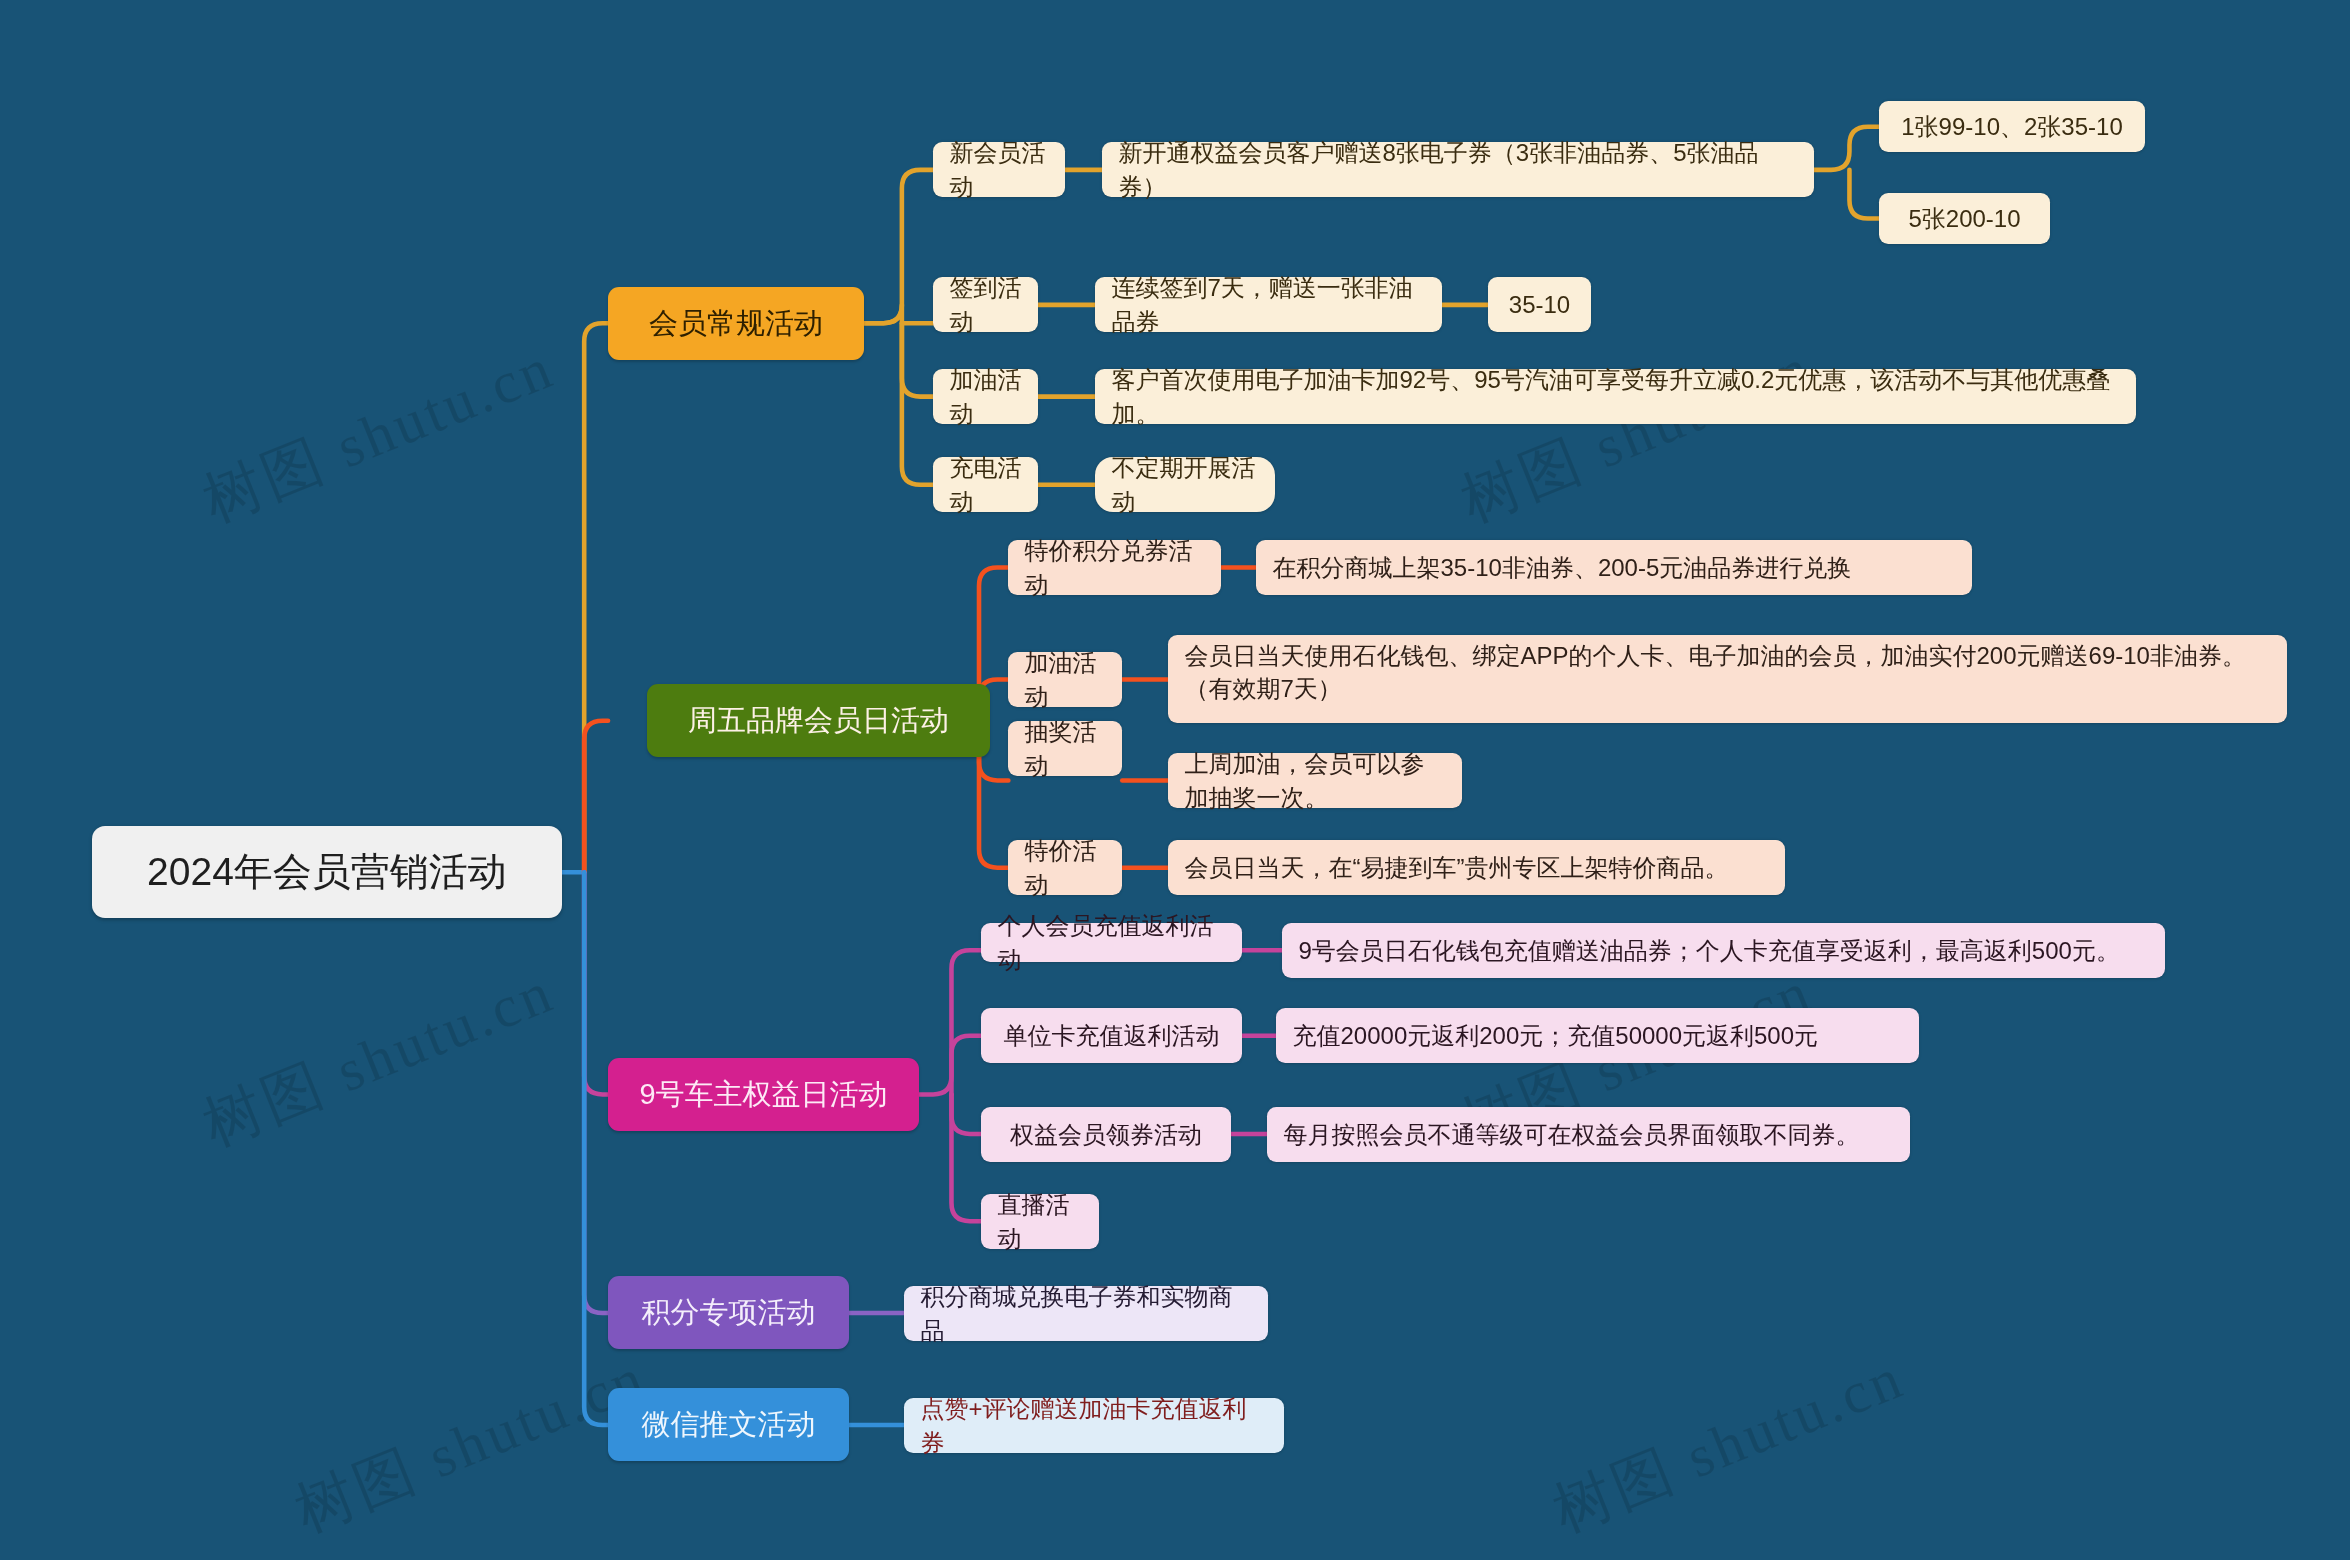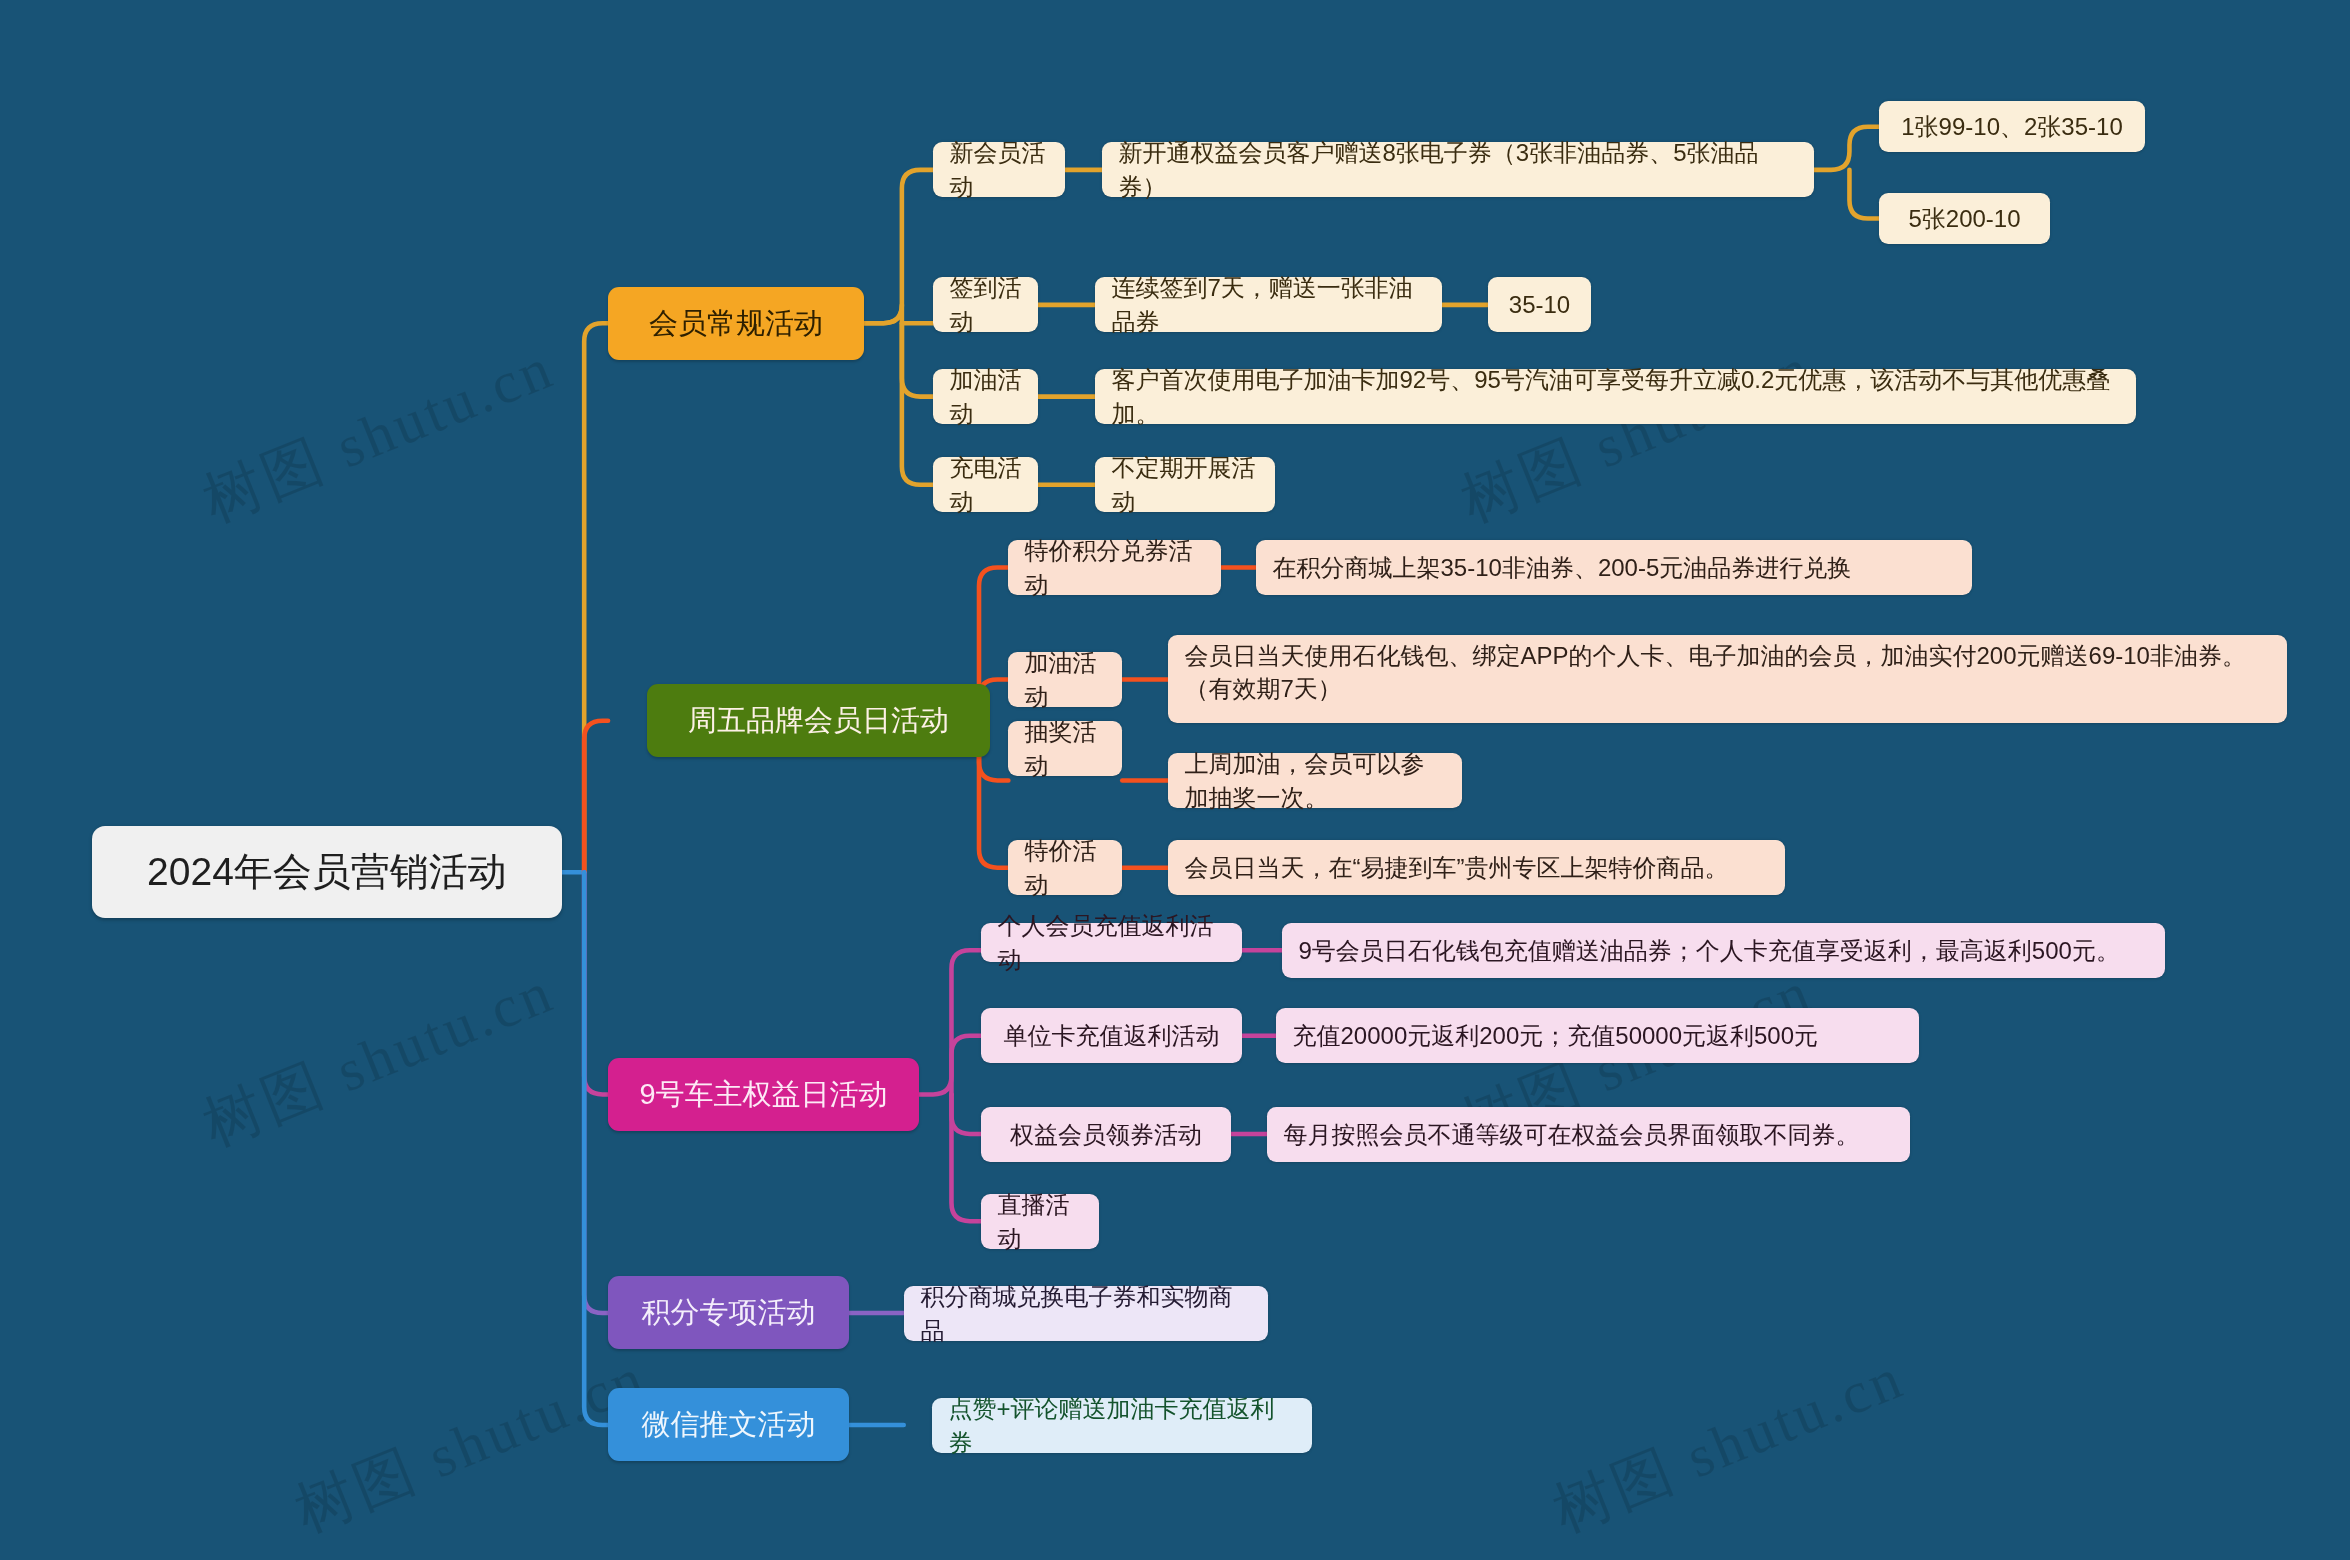--- a/index.html
+++ b/index.html
@@ -84,21 +84,21 @@
   .n-card {
     font-size: 24px;
     padding: 10px 16.5px;
     border-radius: 9.2px;
     box-shadow: 0 0.9px 2.8px rgba(0,0,0,0.18);
   }
   .c-cream  { background:#FBEFD9; color:#3a2c10; }
   .c-peach  { background:#FBE0D1; color:#2f2018; }
   .c-pink   { background:#F7DDEE; color:#2b1622; }
   .c-lilac  { background:#EDE6F7; color:#241b33; }
-  .c-ice    { background:#DFEDF8; color:#14532d;margin-left:28px; }
+  .c-ice    { background:#DFEDF8; color:#7f1d1d; }
 </style>
 </head>
 <body style="background: rgb(24, 83, 118);">
 
 <div id="canvas">
 
   <div class="wm" style="left:193px; top:1019px;">树图 shutu.cn</div>
   <div class="wm" style="left:193px; top:395px;">树图 shutu.cn</div>
   <div class="wm" style="left:1451px; top:395px;">树图 shutu.cn</div>
   <div class="wm" style="left:1451px; top:1019px;">树图 shutu.cn</div>
@@ -177,21 +177,21 @@
   <div class="node n-card c-cream" style="left:1095px; top:277px; width:347px; height:55px;">连续签到7天，赠送一张非油品券</div>
 
   <div class="node n-card c-cream" style="left:1488px; top:277px; width:103px; height:55px; justify-content:center;">35-10</div>
 
   <div class="node n-card c-cream" style="left:933px; top:369px; width:105px; height:55px; justify-content:center;">加油活动</div>
 
   <div class="node n-card c-cream" style="left:1095px; top:369px; width:1041px; height:55px;">客户首次使用电子加油卡加92号、95号汽油可享受每升立减0.2元优惠，该活动不与其他优惠叠加。</div>
 
   <div class="node n-card c-cream" style="left:933px; top:457px; width:105px; height:55px; justify-content:center;">充电活动</div>
 
-  <div class="node n-card c-cream" style="left:1095px; top:457px; width:180px; height:55px; justify-content:center;">不定期开展活动</div>
+  <div class="node n-card c-cream" style="left:1095px; top:457px; width:180px; height:55px; justify-content:center;border-radius:18px;">不定期开展活动</div>
 
   <div class="node n-b1 b-orange" style="left:608px; top:684px; width:343px; height:73px;">周五品牌会员日活动</div>
 
   <div class="node n-card c-peach" style="left:1008px; top:540px; width:213px; height:55px; justify-content:center;">特价积分兑券活动</div>
 
   <div class="node n-card c-peach" style="left:1256px; top:540px; width:716px; height:55px;">在积分商城上架35-10非油券、200-5元油品券进行兑换</div>
 
   <div class="node n-card c-peach" style="left:1008px; top:652px; width:114px; height:55px; justify-content:center;">加油活动</div>
 
   <div class="node n-card c-peach" style="left:1168px; top:635px; width:1119px; height:88px; align-items:flex-start; padding-top:4px;">会员日当天使用石化钱包、绑定APP的个人卡、电子加油的会员，加油实付200元赠送69-10非油券。（有效期7天）</div>

